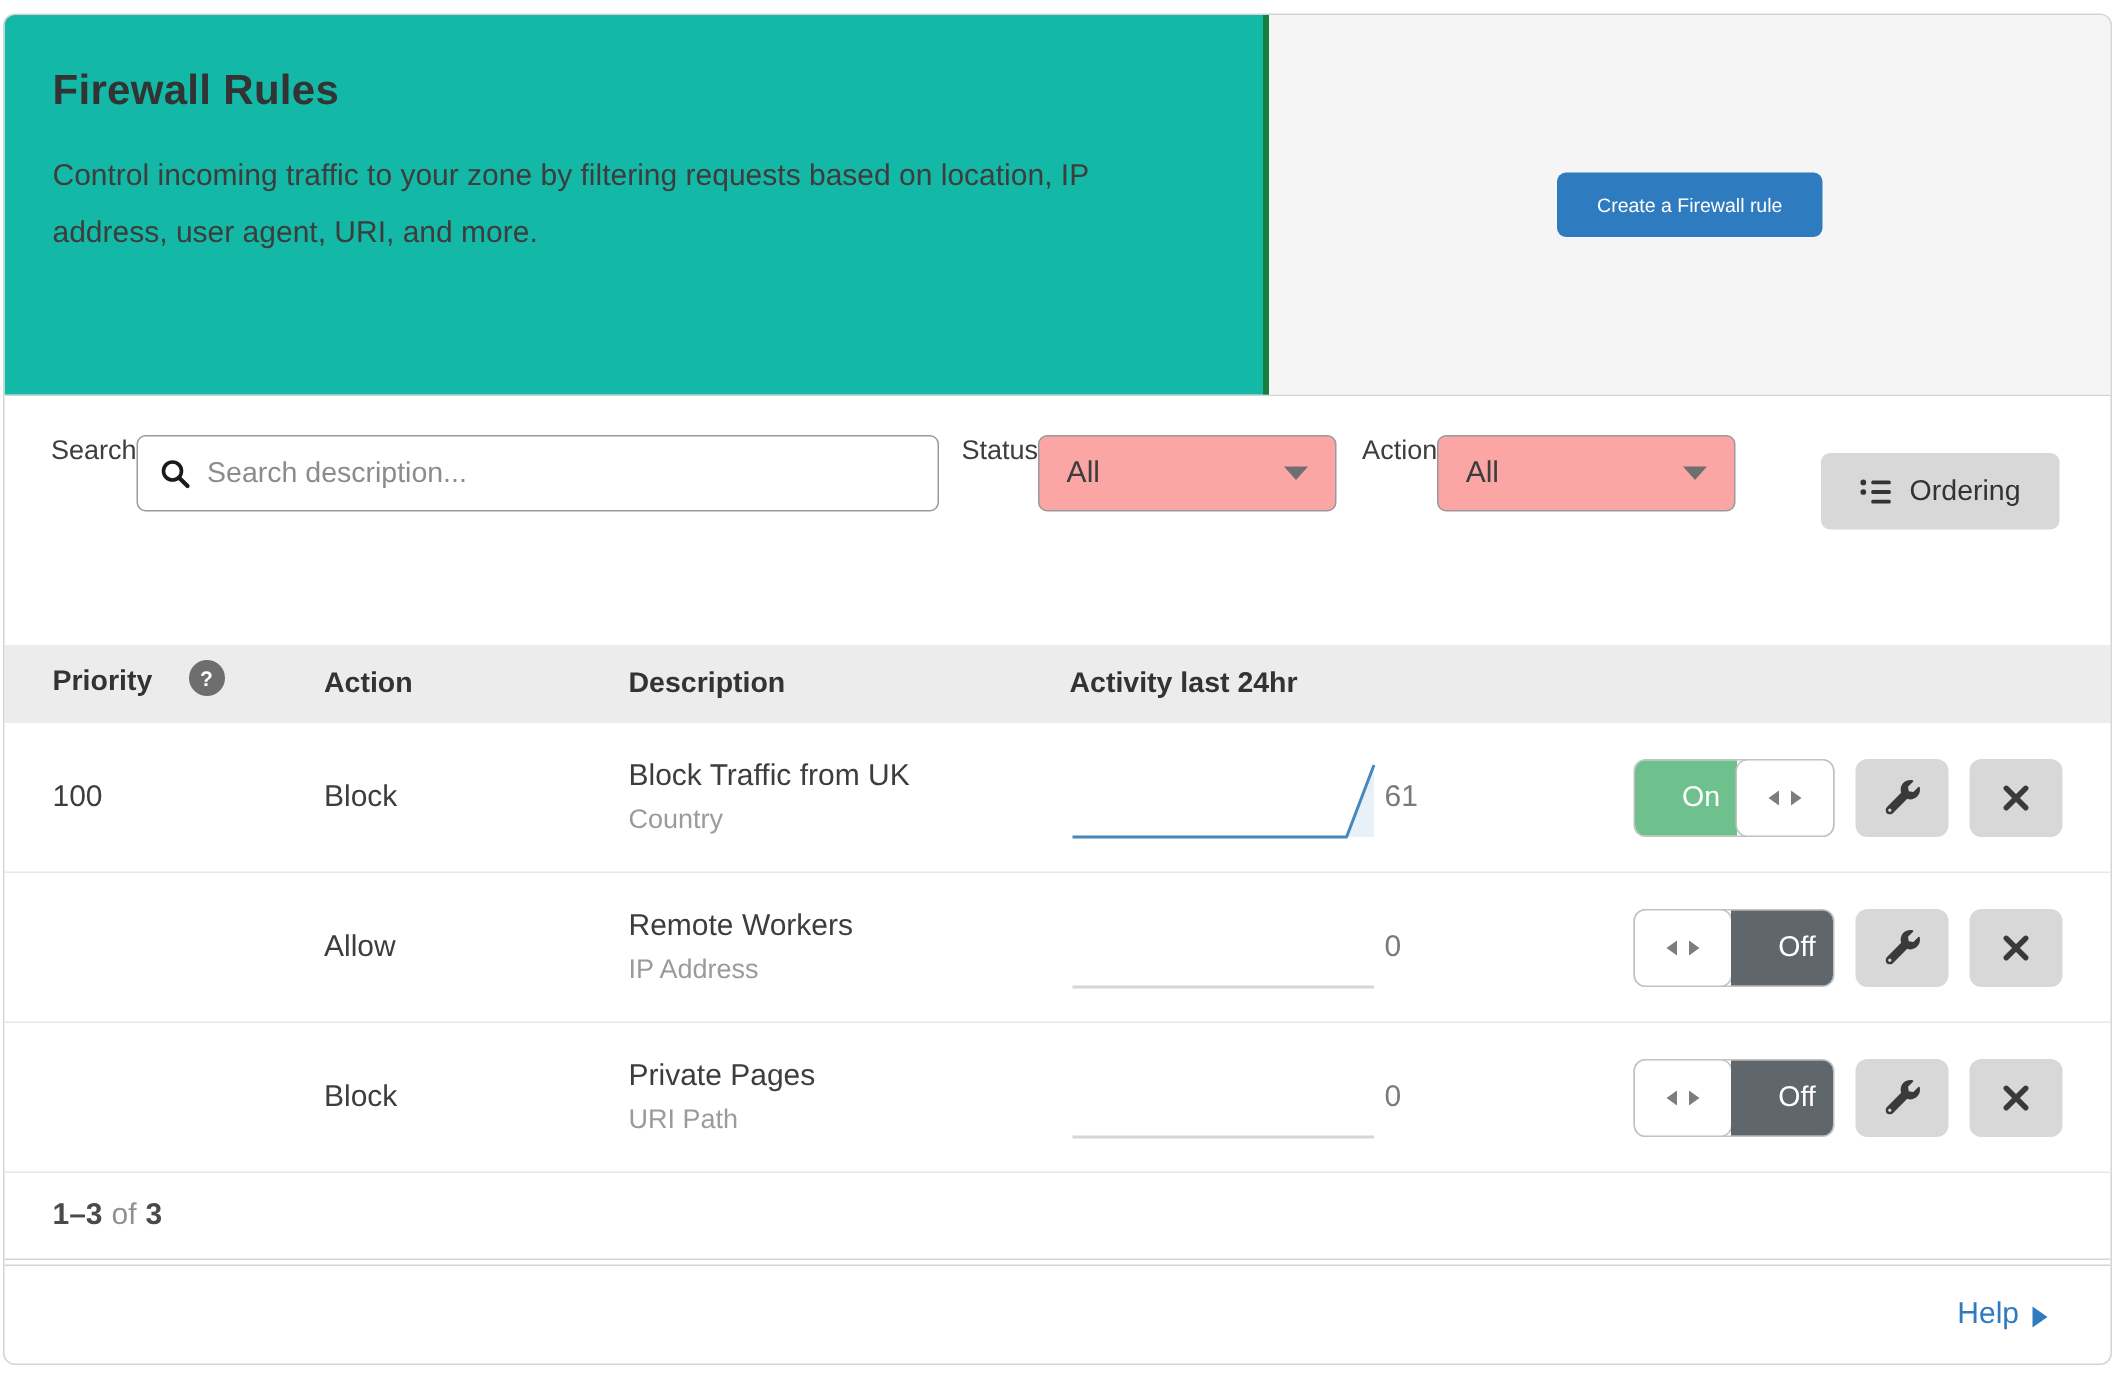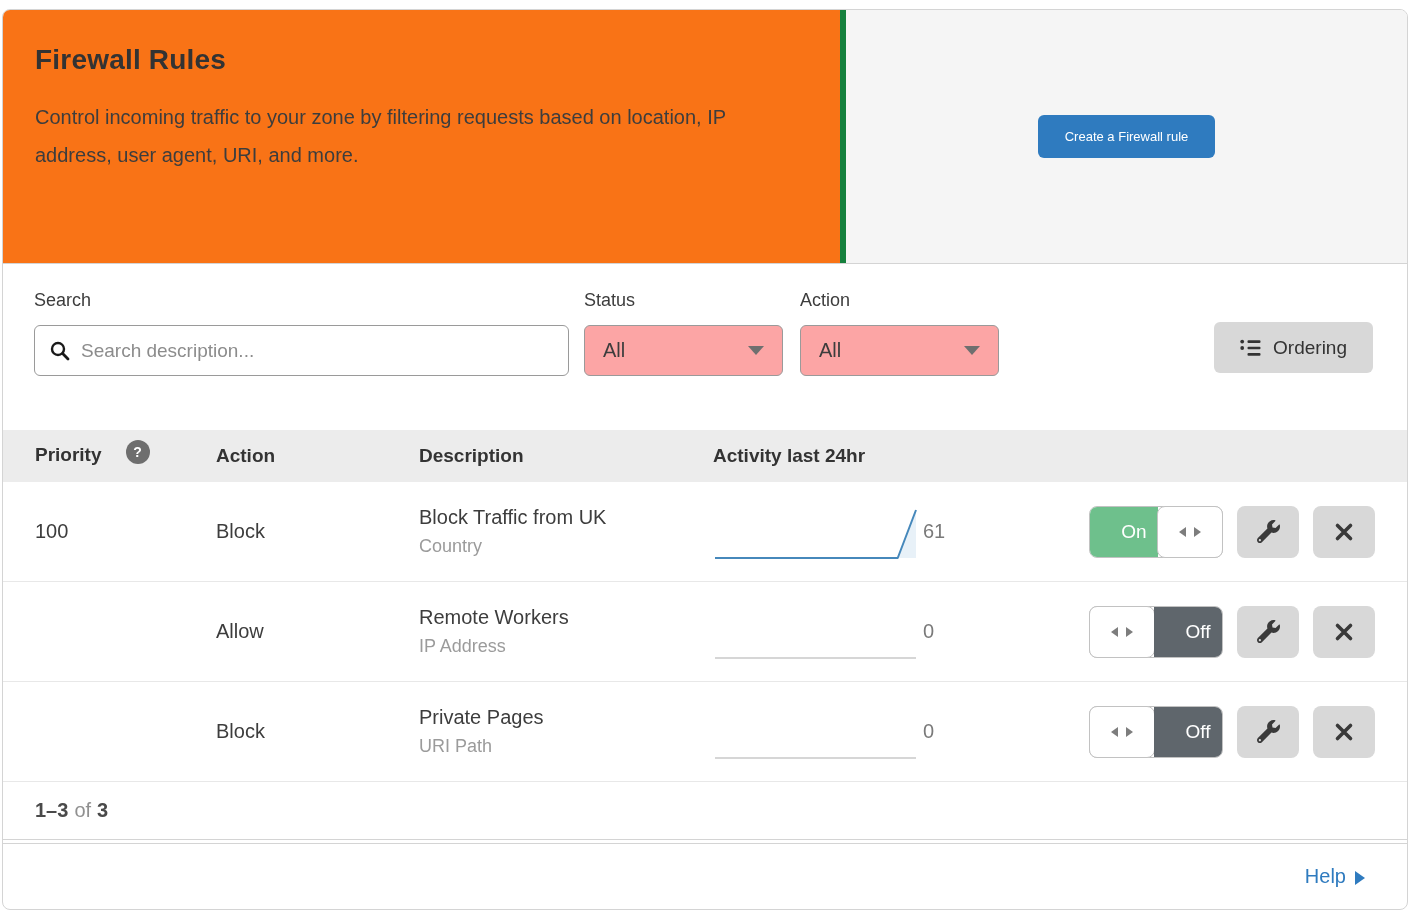--- a/index.html
+++ b/index.html
@@ -14,22 +14,22 @@
     border: 1px solid #d4d4d4;
     border-radius: 8px;
     background: #fff;
     overflow: hidden;
   }
 
   
   .top-section { display: flex; border-bottom: 1px solid #d4d4d4; height: 254px; }
   .top-left {
     flex: 0 0 843px;
-    background: #f97316;
-    border-right: 6px solid #15803d;
+    background: #14b8a6;
+    border-right: 4px solid #15803d;
     padding: 34px 32px 0 32px;
   }
   .page-title { font-size: 28px; font-weight: bold; color: #333; letter-spacing: 0.2px; }
   .page-desc {
     margin-top: 22px;
     font-size: 20px;
     line-height: 38px;
     color: #3d3d3d;
     max-width: 770px;
   }
@@ -47,21 +47,21 @@
     border: none;
     border-radius: 6px;
     font-family: inherit;
     font-size: 13px;
     padding: 14px 27px;
     cursor: pointer;
   }
 
   
   .filter-section { display: flex; align-items: flex-start; padding: 26px 34px 0 31px; height: 166px; }
-  .filter-group { display: flex; flex-direction: column; }
+  .filter-group { display: flex; flex-direction: row; }
   .filter-label { font-size: 18px; color: #3d3d3d; margin-bottom: 14px; }
   .search-box {
     width: 535px; height: 51px;
     border: 1px solid #9a9a9a; border-radius: 6px;
     display: flex; align-items: center;
     padding: 0 14px; background: #fff;
   }
   .search-box svg { flex: 0 0 auto; margin-right: 10px; }
   .search-input {
     border: none; outline: none; flex: 1;
@@ -77,21 +77,21 @@
   }
   .caret-down {
     width: 0; height: 0;
     border-left: 8px solid transparent;
     border-right: 8px solid transparent;
     border-top: 9px solid #6f6f6f;
   }
   .gap-15 { width: 15px; } .gap-17 { width: 17px; }
   .filter-spacer { flex: 1; }
   .ordering-btn {
-    margin-top: 32px; 
+    margin-top: 12px; 
     height: 51px;
     background: #d8d8d8;
     border: none; border-radius: 6px;
     display: flex; align-items: center; gap: 12px;
     padding: 0 26px;
     font-family: inherit; font-size: 19px; color: #333;
     cursor: pointer;
   }
 
   

